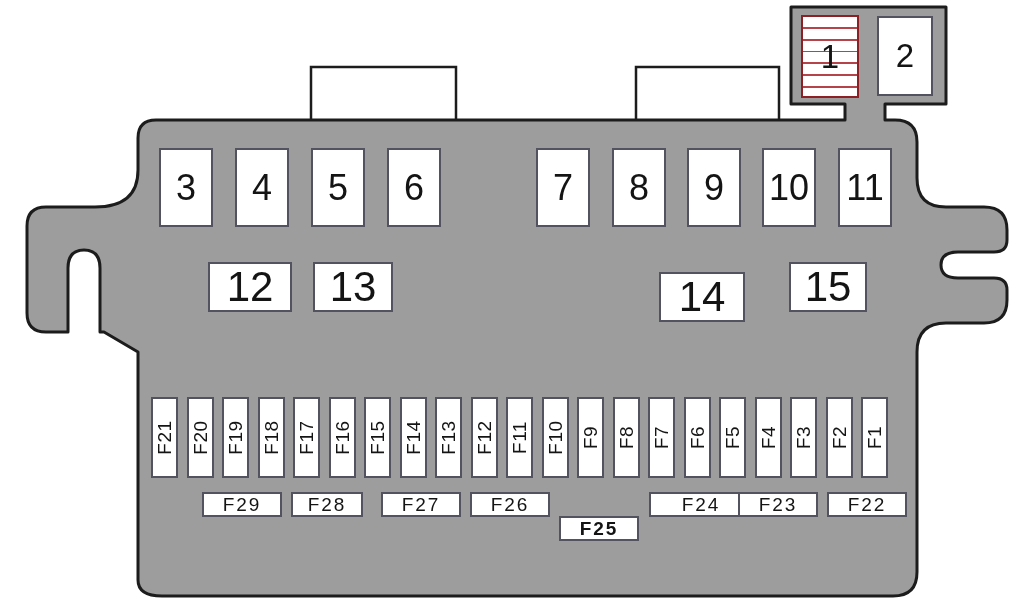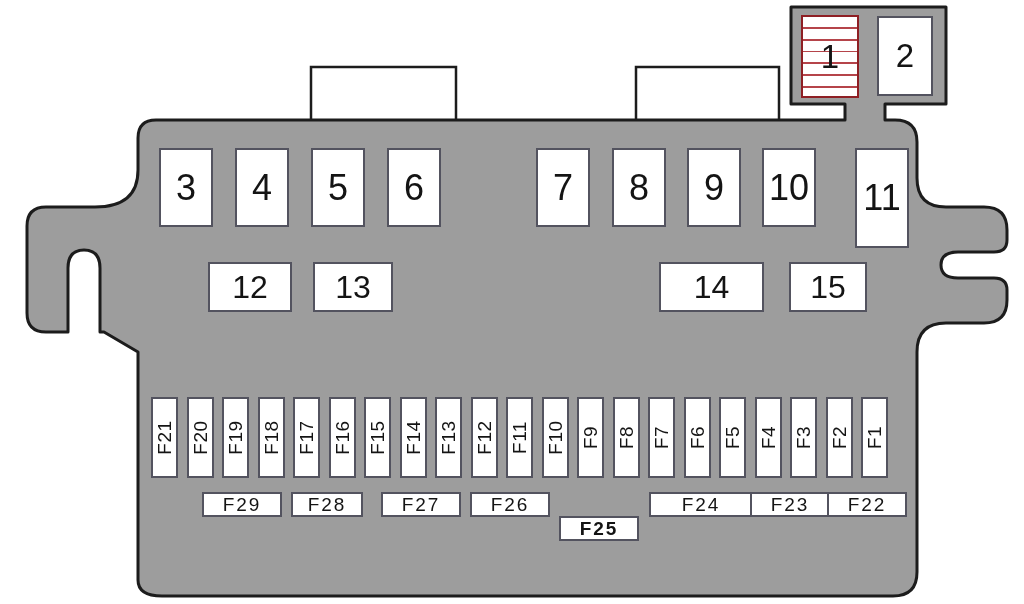--- a/index.html
+++ b/index.html
@@ -15,21 +15,21 @@
     position:absolute;
     box-sizing:border-box;
     background:var(--slot-fill);
     border:2px solid var(--slot-border);
     display:flex;align-items:center;justify-content:center;
     color:var(--label-color);
     line-height:1;
     user-select:none;
   }
   .slot.big{font-size:36px;}
-  .slot.mid{font-size:32px;}
+  .slot.mid{font-size:42px;}
   .slot.vert span{
     display:block;
     transform:rotate(-90deg);
     white-space:nowrap;
     font-size:19px;
     letter-spacing:0.5px;
   }
   .slot.group{font-size:19px;letter-spacing:2px;}
   .relay-top{
     position:absolute;box-sizing:border-box;
@@ -100,30 +100,30 @@
     </div>
     <div class="slot big" style="left: 612px; top: 148px; width: 54px; height: 79px;">
       <span>8</span>
     </div>
     <div class="slot big" style="left: 687px; top: 148px; width: 54px; height: 79px;">
       <span>9</span>
     </div>
     <div class="slot big" style="left: 762px; top: 148px; width: 54px; height: 79px;">
       <span>10</span>
     </div>
-    <div class="slot big" style="left: 838px; top: 148px; width: 54px; height: 100px; margin-left: 17px;">
+    <div class="slot big" style="left: 838px; top: 148px; width: 54px; height: 79px;">
       <span>11</span>
     </div>
     <div class="slot mid" style="left: 208px; top: 262px; width: 84px; height: 50px;">
       <span>12</span>
     </div>
     <div class="slot mid" style="left: 313px; top: 262px; width: 80px; height: 50px; text-align: center;">
       <span>13</span>
     </div>
-    <div class="slot mid" style="left: 659px; top: 262px; width: 105px; height: 50px;">
+    <div class="slot mid" style="left: 659px; top: 272px; width: 86px; height: 50px;">
       <span>14</span>
     </div>
     <div class="slot mid" style="left: 789px; top: 262px; width: 78px; height: 50px;">
       <span>15</span>
     </div>
     <div class="slot vert" style="left: 151px; top: 397px; width: 27px; height: 81px;">
       <span>F21</span>
     </div>
     <div class="slot vert" style="left: 187px; top: 397px; width: 27px; height: 81px;">
       <span>F20</span>
@@ -196,19 +196,19 @@
     </div>
     <div class="slot group" style="left: 470px; top: 492px; width: 80px; height: 25px;">
       <span>F26</span>
     </div>
     <div class="slot group" style="left: 559px; top: 516px; width: 80px; height: 25px; font-weight: bold;">
       <span>F25</span>
     </div>
     <div class="slot group" style="left: 649px; top: 492px; width: 104px; height: 25px;">
       <span>F24</span>
     </div>
-    <div class="slot group" style="left: 738px; top: 492px; width: 80px; height: 25px; margin-left: 12px;">
+    <div class="slot group" style="left: 738px; top: 492px; width: 80px; height: 25px;">
       <span>F23</span>
     </div>
     <div class="slot group" style="left: 827px; top: 492px; width: 80px; height: 25px;">
       <span>F22</span>
     </div>
   </div>
 
 </body></html>

